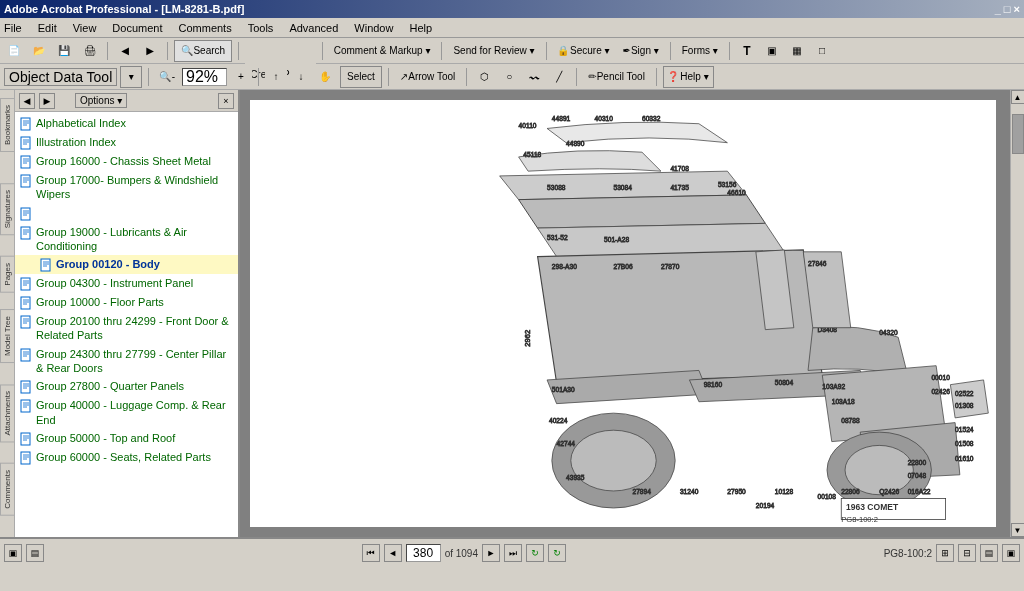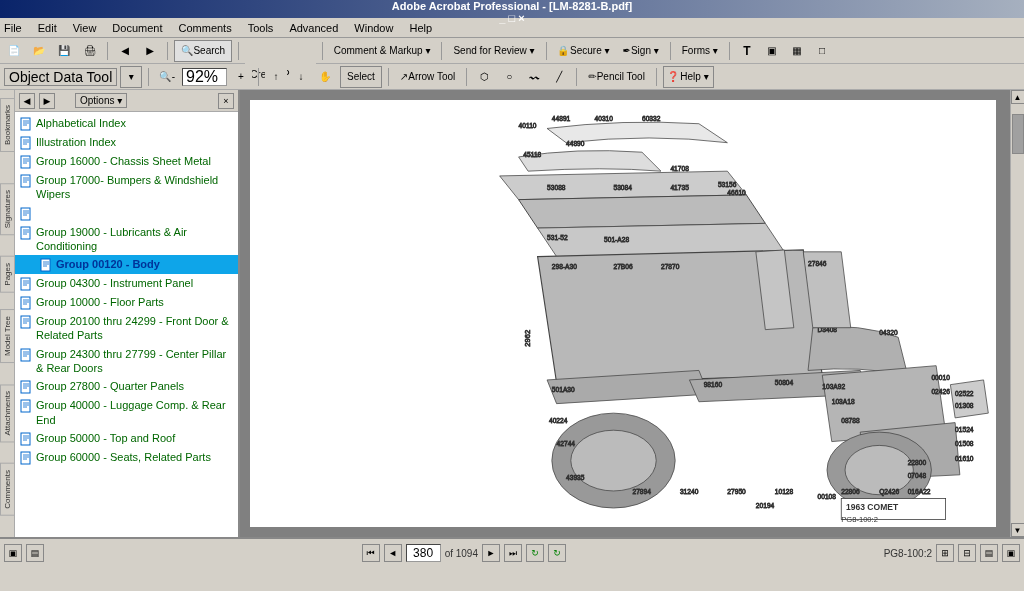--- a/index.html
+++ b/index.html
@@ -9,21 +9,20 @@
     #title-bar {
       height: 18px;
       background: linear-gradient(to right, #0a246a, #a6b0bf);
       display: flex;
       align-items: center;
       justify-content: space-between;
       padding: 0 4px;
       color: white;
       font-size: 11px;
       font-weight: bold;
-      flex-direction: column;
     }
 
     
     #menu-bar {
       height: 20px;
       background: #d4d0c8;
       display: flex;
       align-items: center;
       padding: 0 0;
       gap: 8px;
@@ -126,21 +125,21 @@
       padding: 2px 0;
     }
     .tree-item {
       display: flex;
       align-items: flex-start;
       padding: 2px 4px;
       cursor: pointer;
       font-size: 11px;
       line-height: 1.3;
     }
-    .tree-item.selected { background: #0ea5e9; font-weight: bold; padding-left: 24px; }
+    .tree-item.selected { background: #fef9c3; font-weight: bold; padding-left: 24px; }
     .tree-icon {
       width: 14px; height: 14px;
       min-width: 14px;
       margin-right: 3px;
       margin-top: 1px;
       display: inline-flex; align-items: center; justify-content: center;
     }
     .tree-item-text { color: #006600; font-size: 11px; }
     .tree-item.selected .tree-item-text { color: #003399; font-weight: bold; }
 

